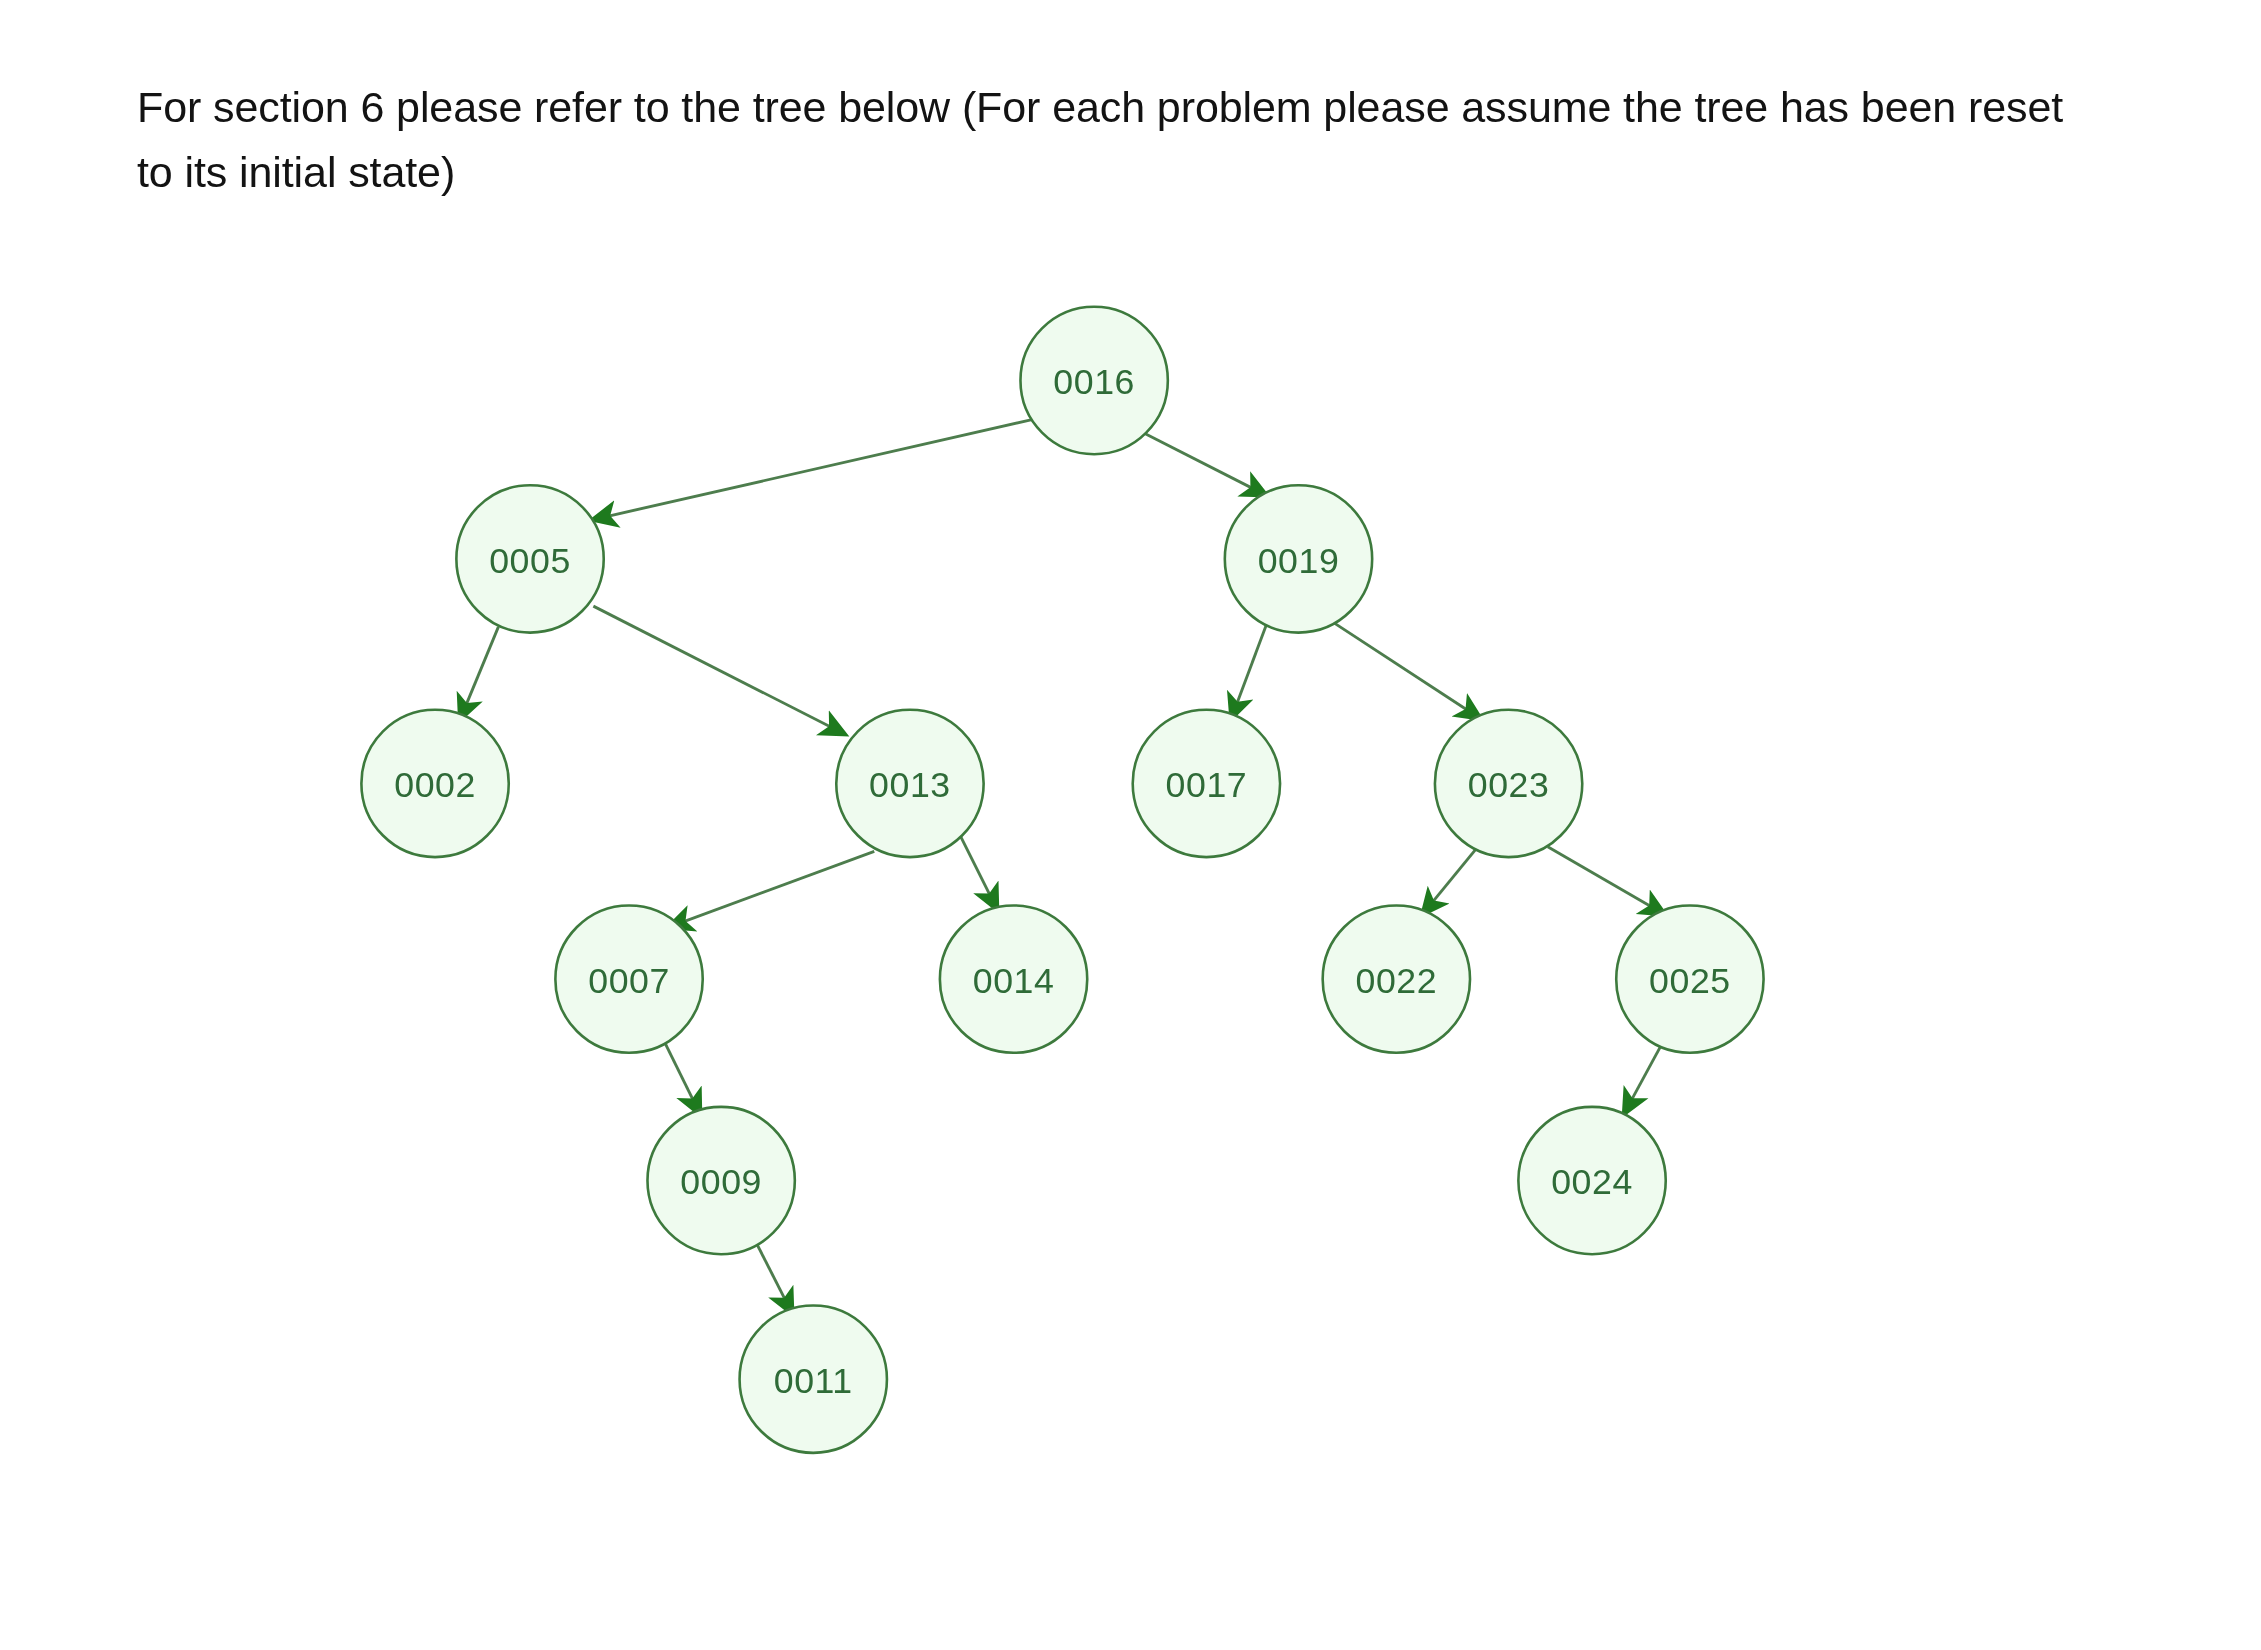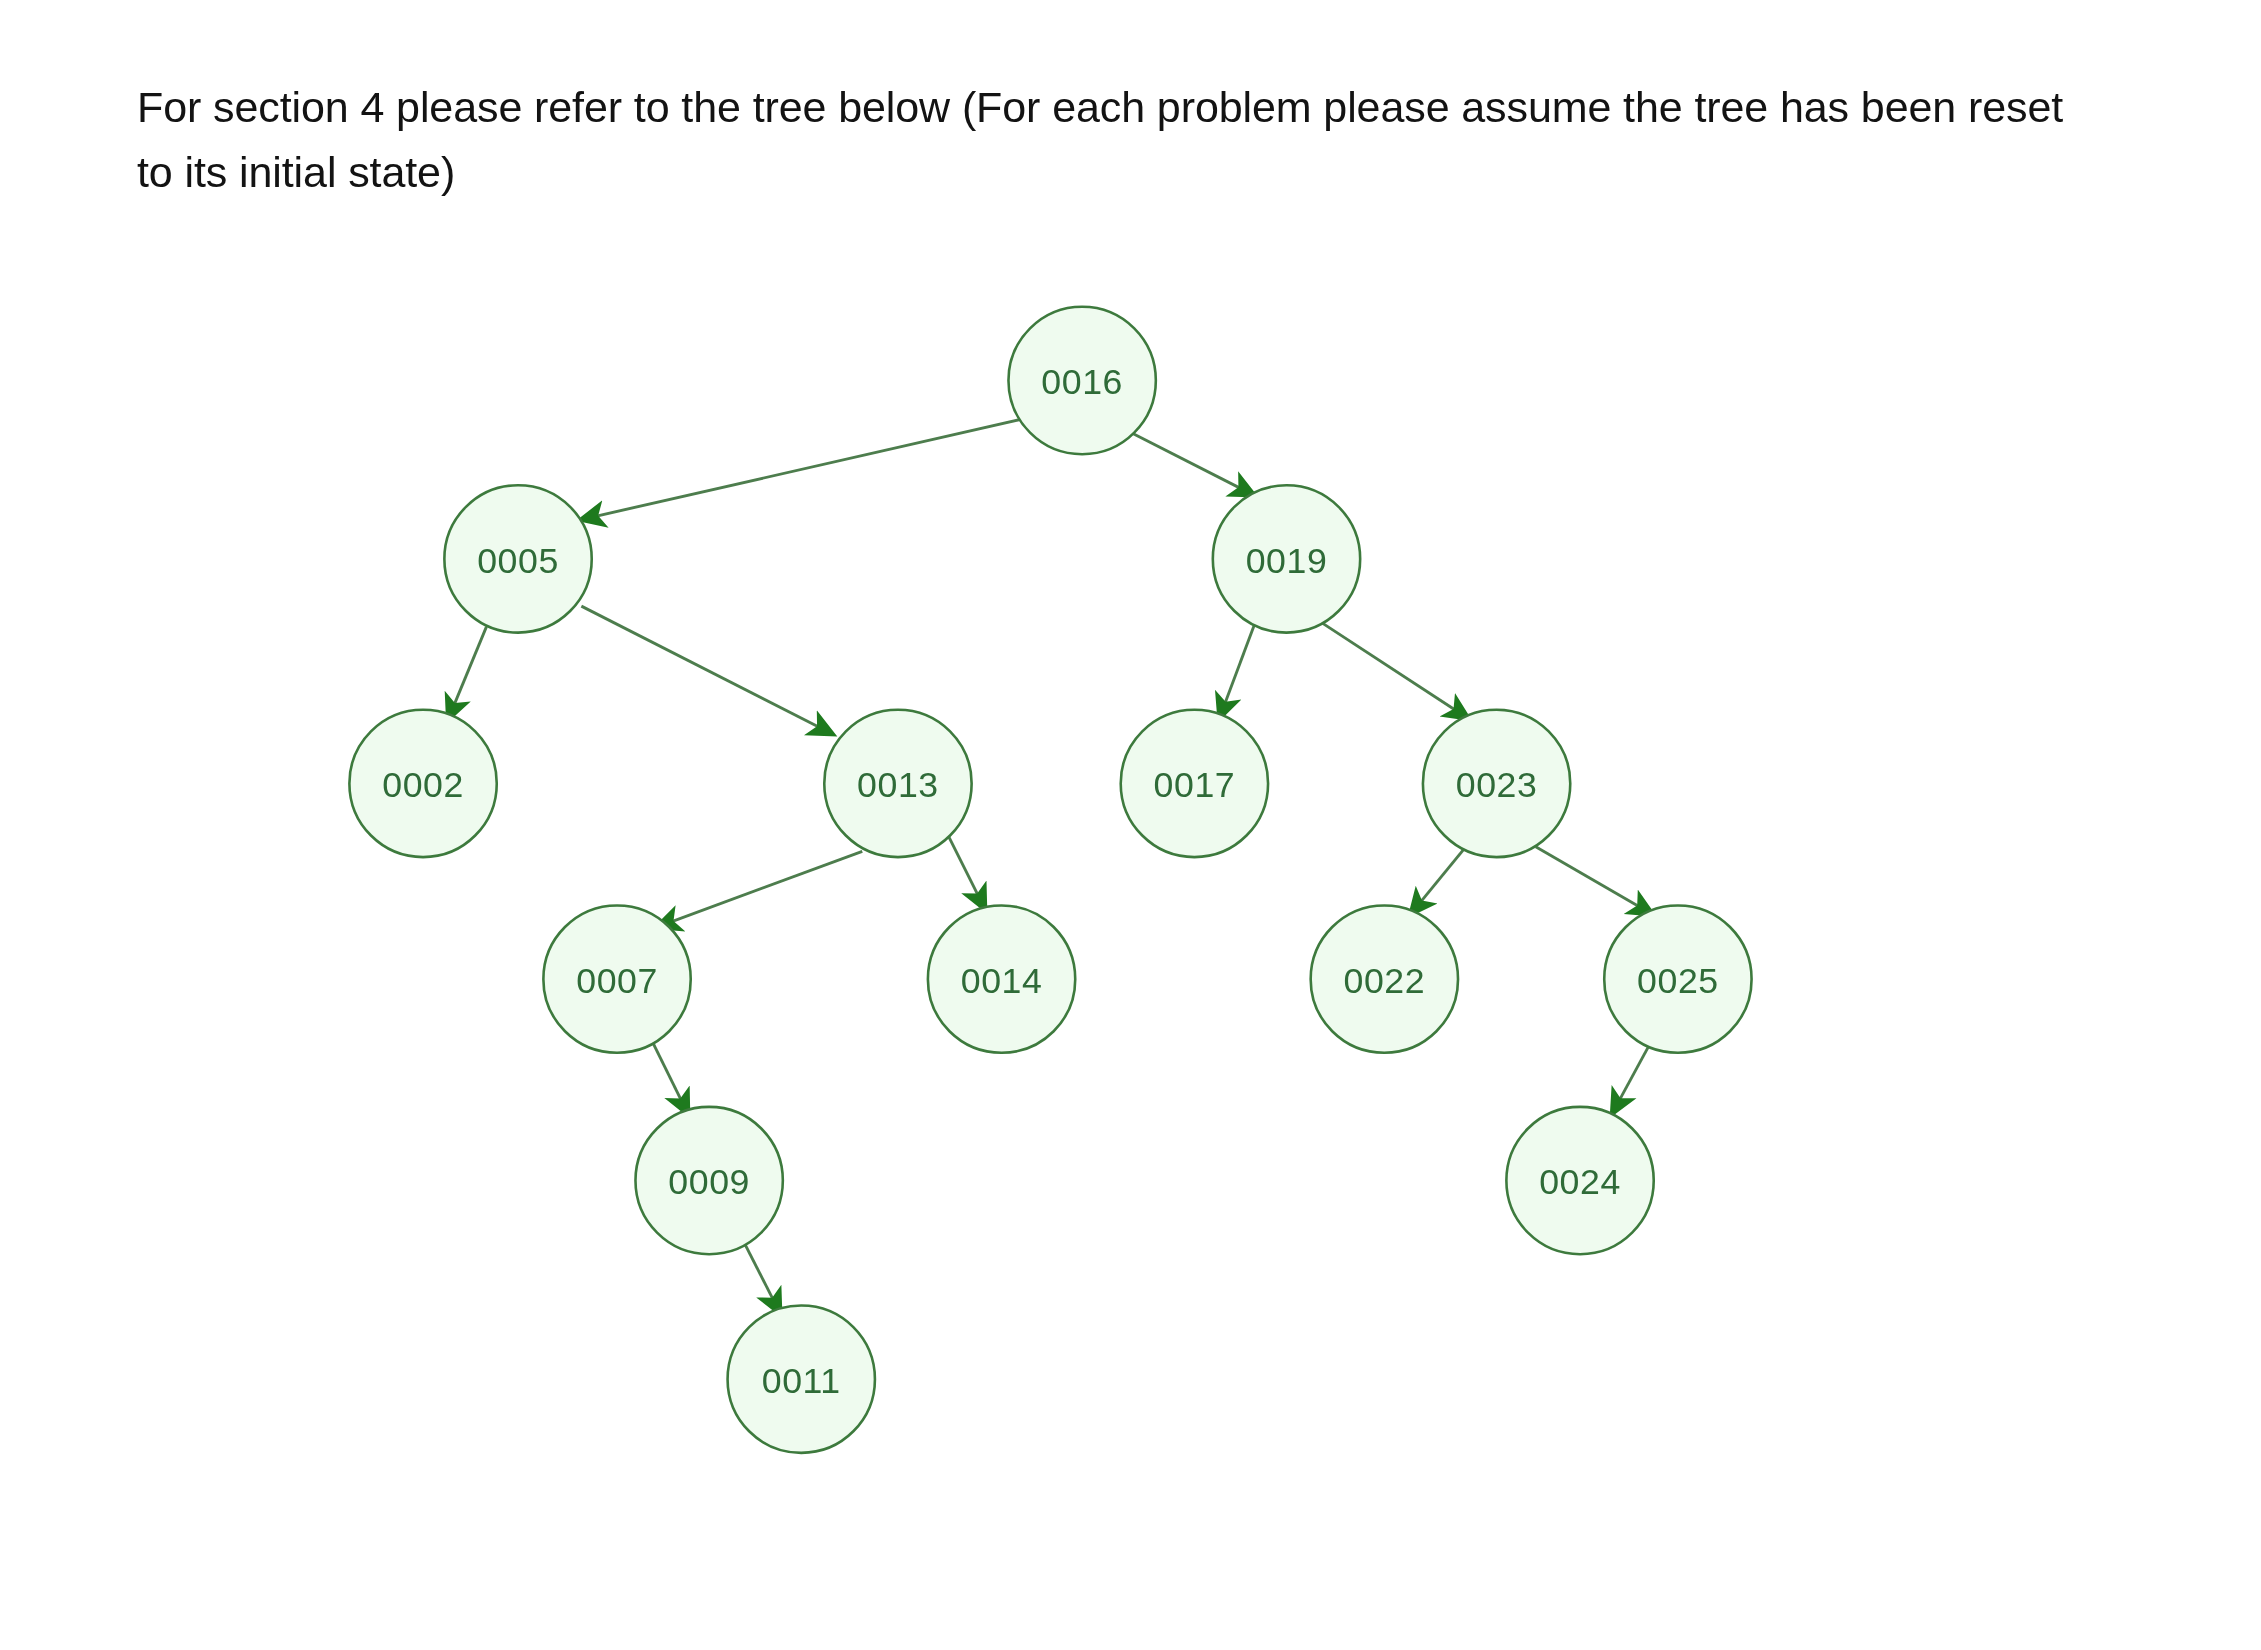--- a/index.html
+++ b/index.html
@@ -24,21 +24,21 @@
     line-height: 1.52;
     color: #131313;
     font-family: "Liberation Sans", sans-serif;
     font-weight: 400;
     letter-spacing: -0.1px;
     white-space: pre-wrap;
   }
 
   .tree-figure {
     position: absolute;
-    left: 0;
+    left: 12px;
     top: 271px;
     width: 2123px;
     height: 1380px;
   }
 
   .tree-svg {
     display: block;
     width: 2261px;
     height: 1380px;
   }
@@ -58,21 +58,21 @@
   }
   .edge-line {
     stroke: #4d7d4d;
     stroke-width: 5;
     fill: none;
   }
 </style>
 </head>
 <body>
 
-<div class="prompt-text">For section 4 please refer to the tree below (For each problem please assume the tree has been reset to its initial state)</div>
+<div class="prompt-text">For section 6 please refer to the tree below (For each problem please assume the tree has been reset to its initial state)</div>
 
 <div class="tree-figure">
   <svg class="tree-svg" viewBox="0 0 3928 2397">
     <defs>
       <marker id="arrowHead" markerWidth="11" markerHeight="11" refX="9" refY="5.5" orient="auto" markerUnits="strokeWidth">
         <path d="M0,0.6 L10.5,5.5 L0,10.4 L2.6,5.5 Z" fill="#1e7a1e"></path>
       </marker>
     </defs>
 
     <g>

